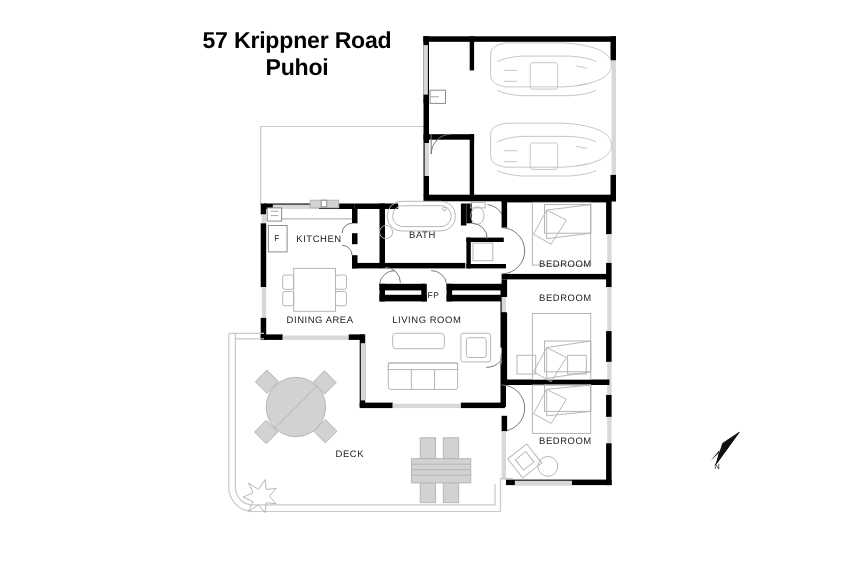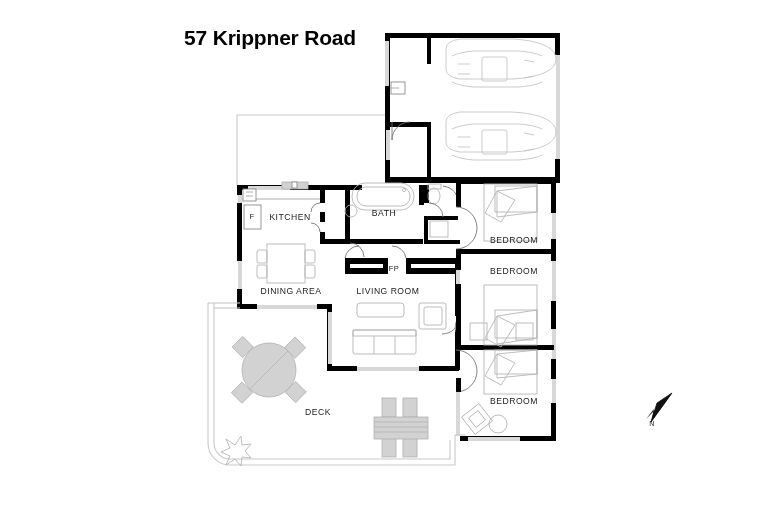--- a/index.html
+++ b/index.html
@@ -63,20 +63,21 @@
   .boxline { fill: #ffffff; stroke: #8c8c8c; stroke-width: 0.9; }
   .compass { fill: #111111; }
 </style>
 </head>
 <body>
 
 <div id="plan-root">
 
   <div id="title-block">
     <div class="t-line">57 Krippner Road</div>
+    <div class="t-line">Puhoi</div>
   </div>
 
   <svg id="plan-svg" viewBox="0 0 768 512">
 
     <g>
 
       <rect class="wall" x="385" y="33" width="175" height="5"></rect>
       <rect class="wall" x="385" y="33" width="5" height="60"></rect>
       <rect class="openwall" x="385" y="38" width="4" height="52"></rect>
       <rect class="wall" x="385" y="33" width="5" height="8"></rect>

